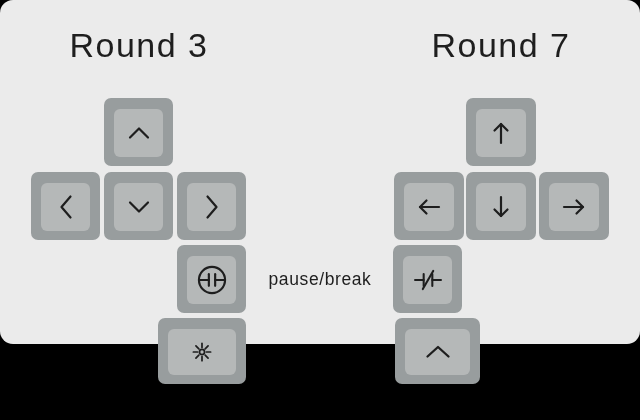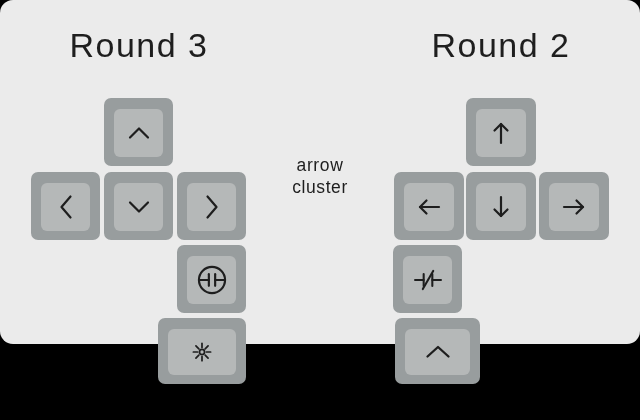--- a/index.html
+++ b/index.html
@@ -78,26 +78,23 @@
   #k-r4-right   { left: 539px; top: 172px; width: 70px; height: 68px; }
   #k-r4-pause   { left: 393px; top: 245px; width: 69px; height: 68px; }
   #k-r4-control { left: 395px; top: 318px; width: 85px; height: 66px; }
 </style>
 </head>
 <body>
 
 <div class="card">
 
   <div class="title" id="title-r3">Round 3</div>
-  <div class="title" id="title-r4">Round 2</div>
-
-  <div class="center-label" id="label-arrow-cluster">
-    <div>arrow</div>
-    <div>cluster</div>
-  </div>
+  <div class="title" id="title-r4">Round 7</div>
+
+  <div class="center-label" id="label-pause-break">pause/break</div>
 
   <div class="key" id="k-r3-up">
     <div class="cap">
       <svg width="26" height="26" viewBox="0 0 26 26" fill="none" stroke="currentColor" stroke-width="2.2" stroke-linecap="round" stroke-linejoin="round">
         <polyline points="4,17.5 13,8.5 22,17.5"></polyline>
       </svg>
     </div>
   </div>
   <div class="key" id="k-r3-left">
     <div class="cap">

